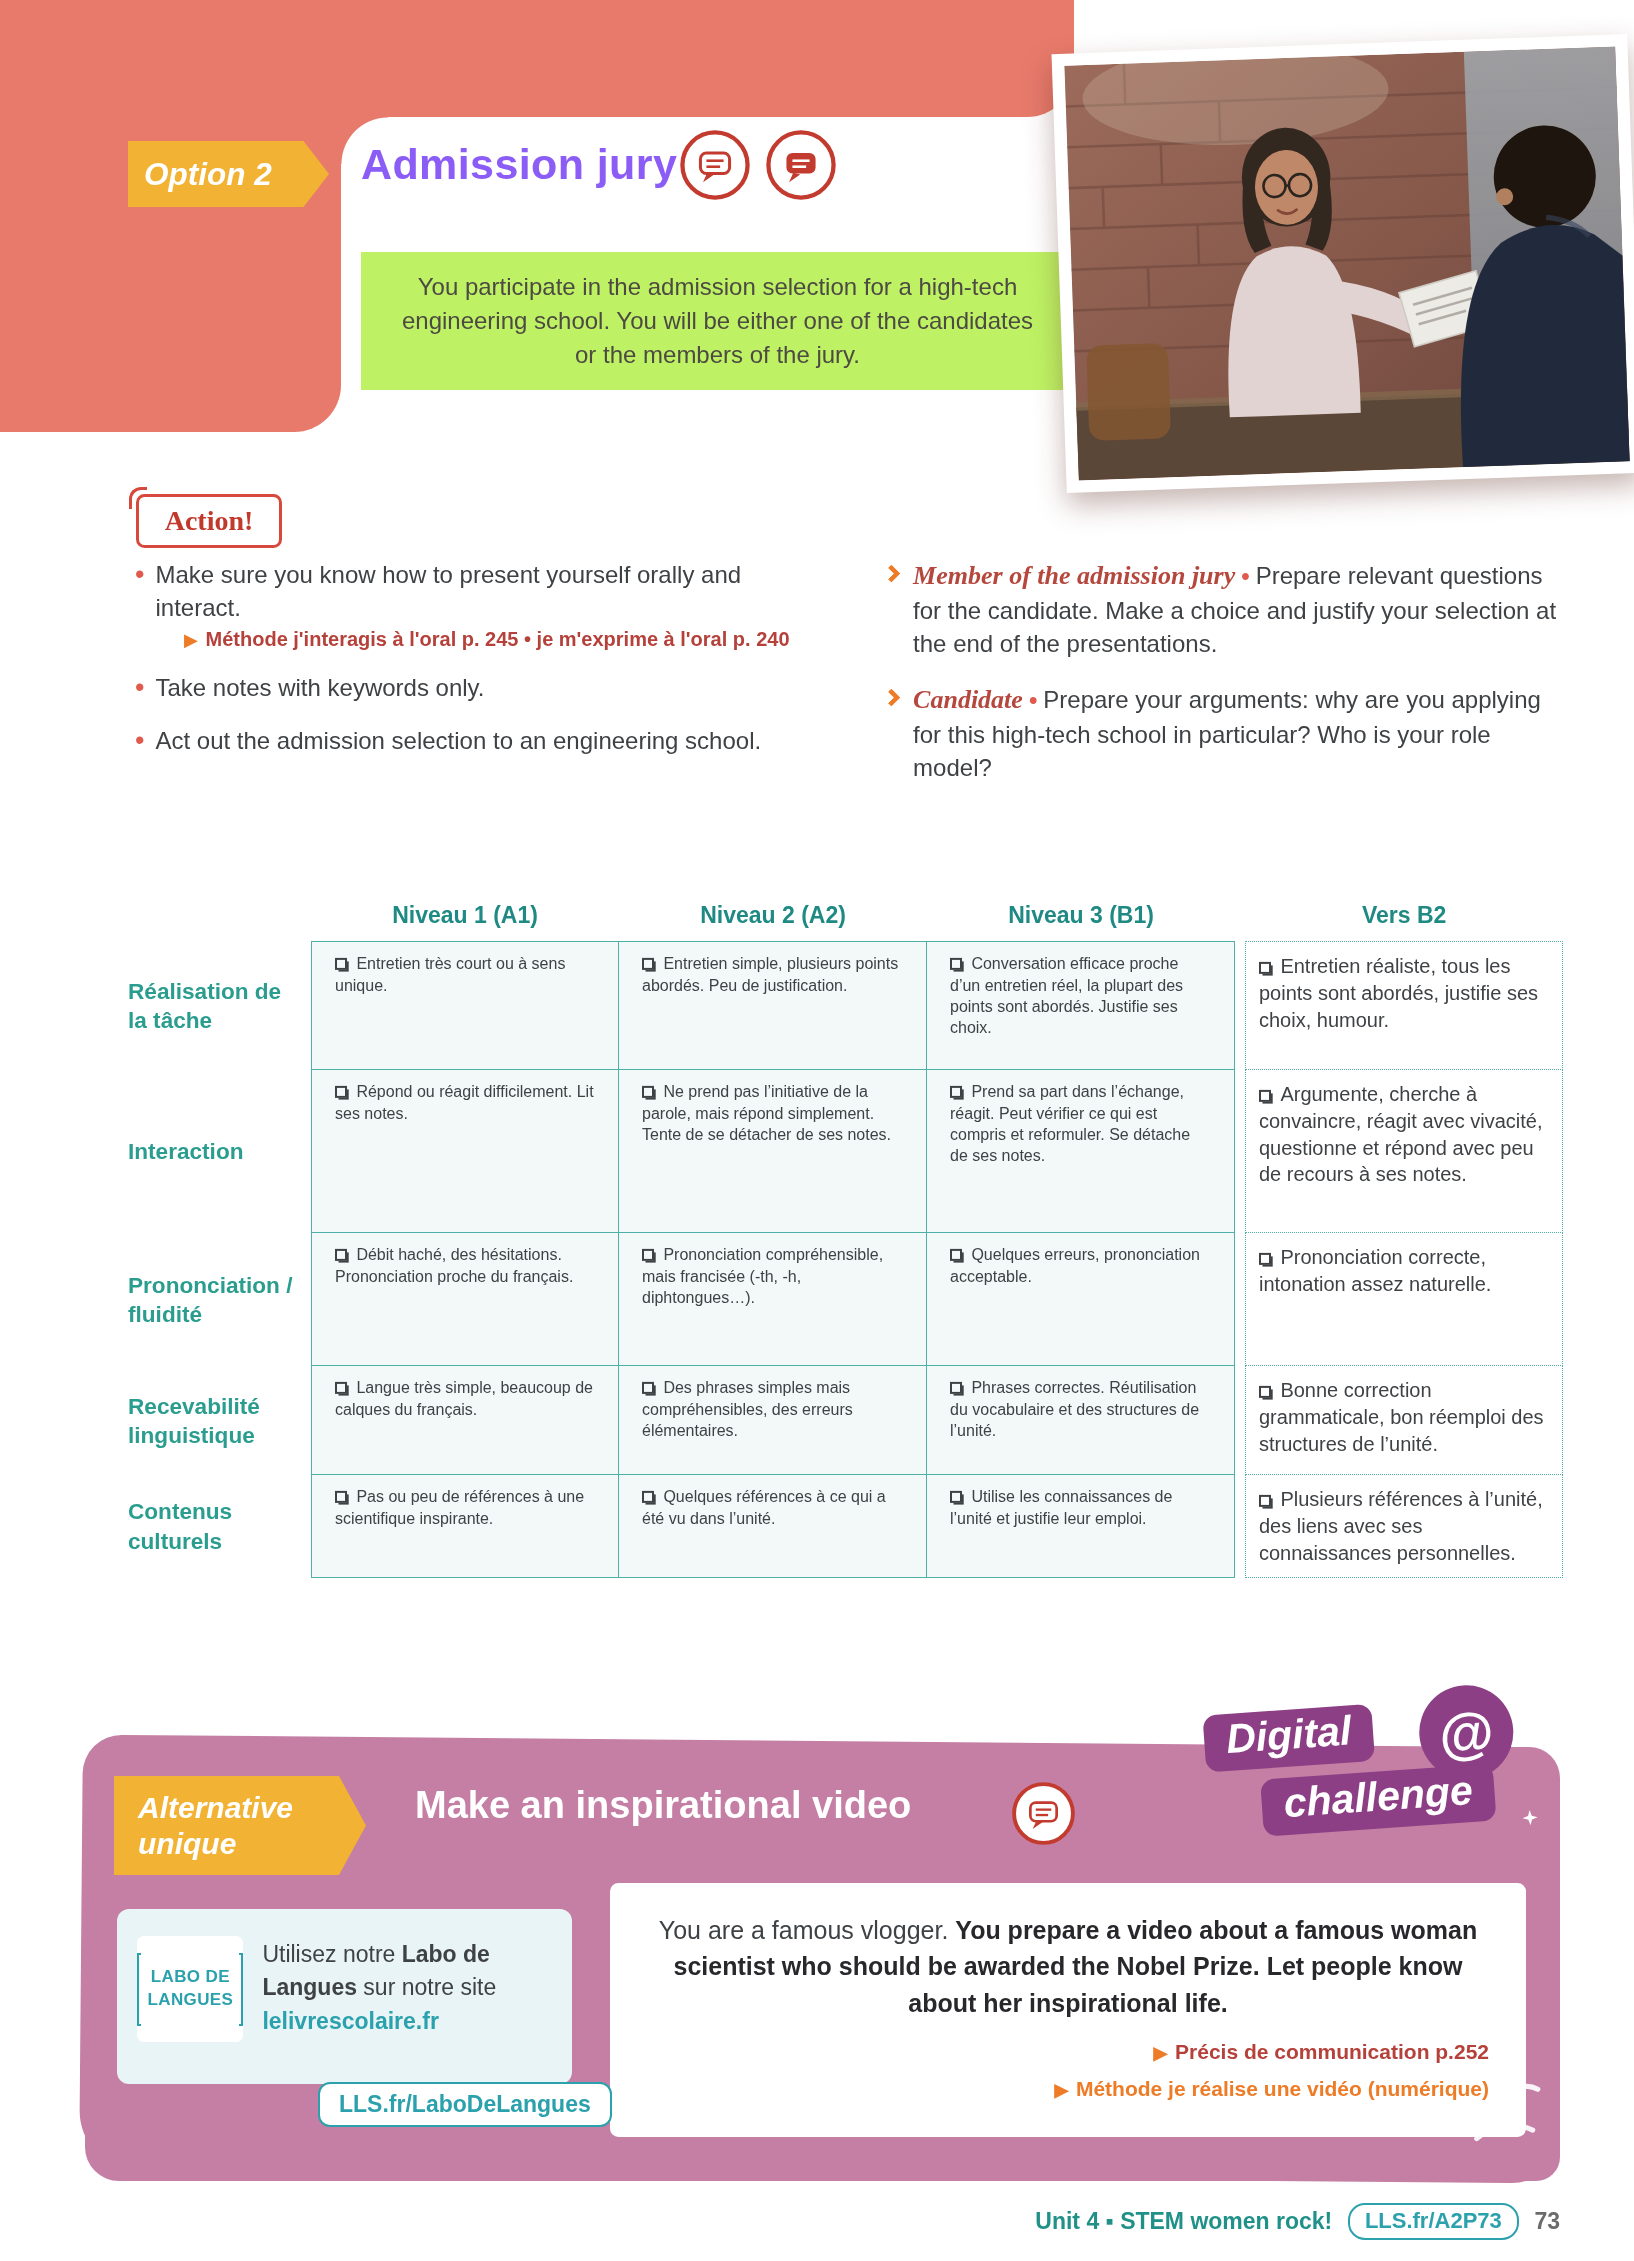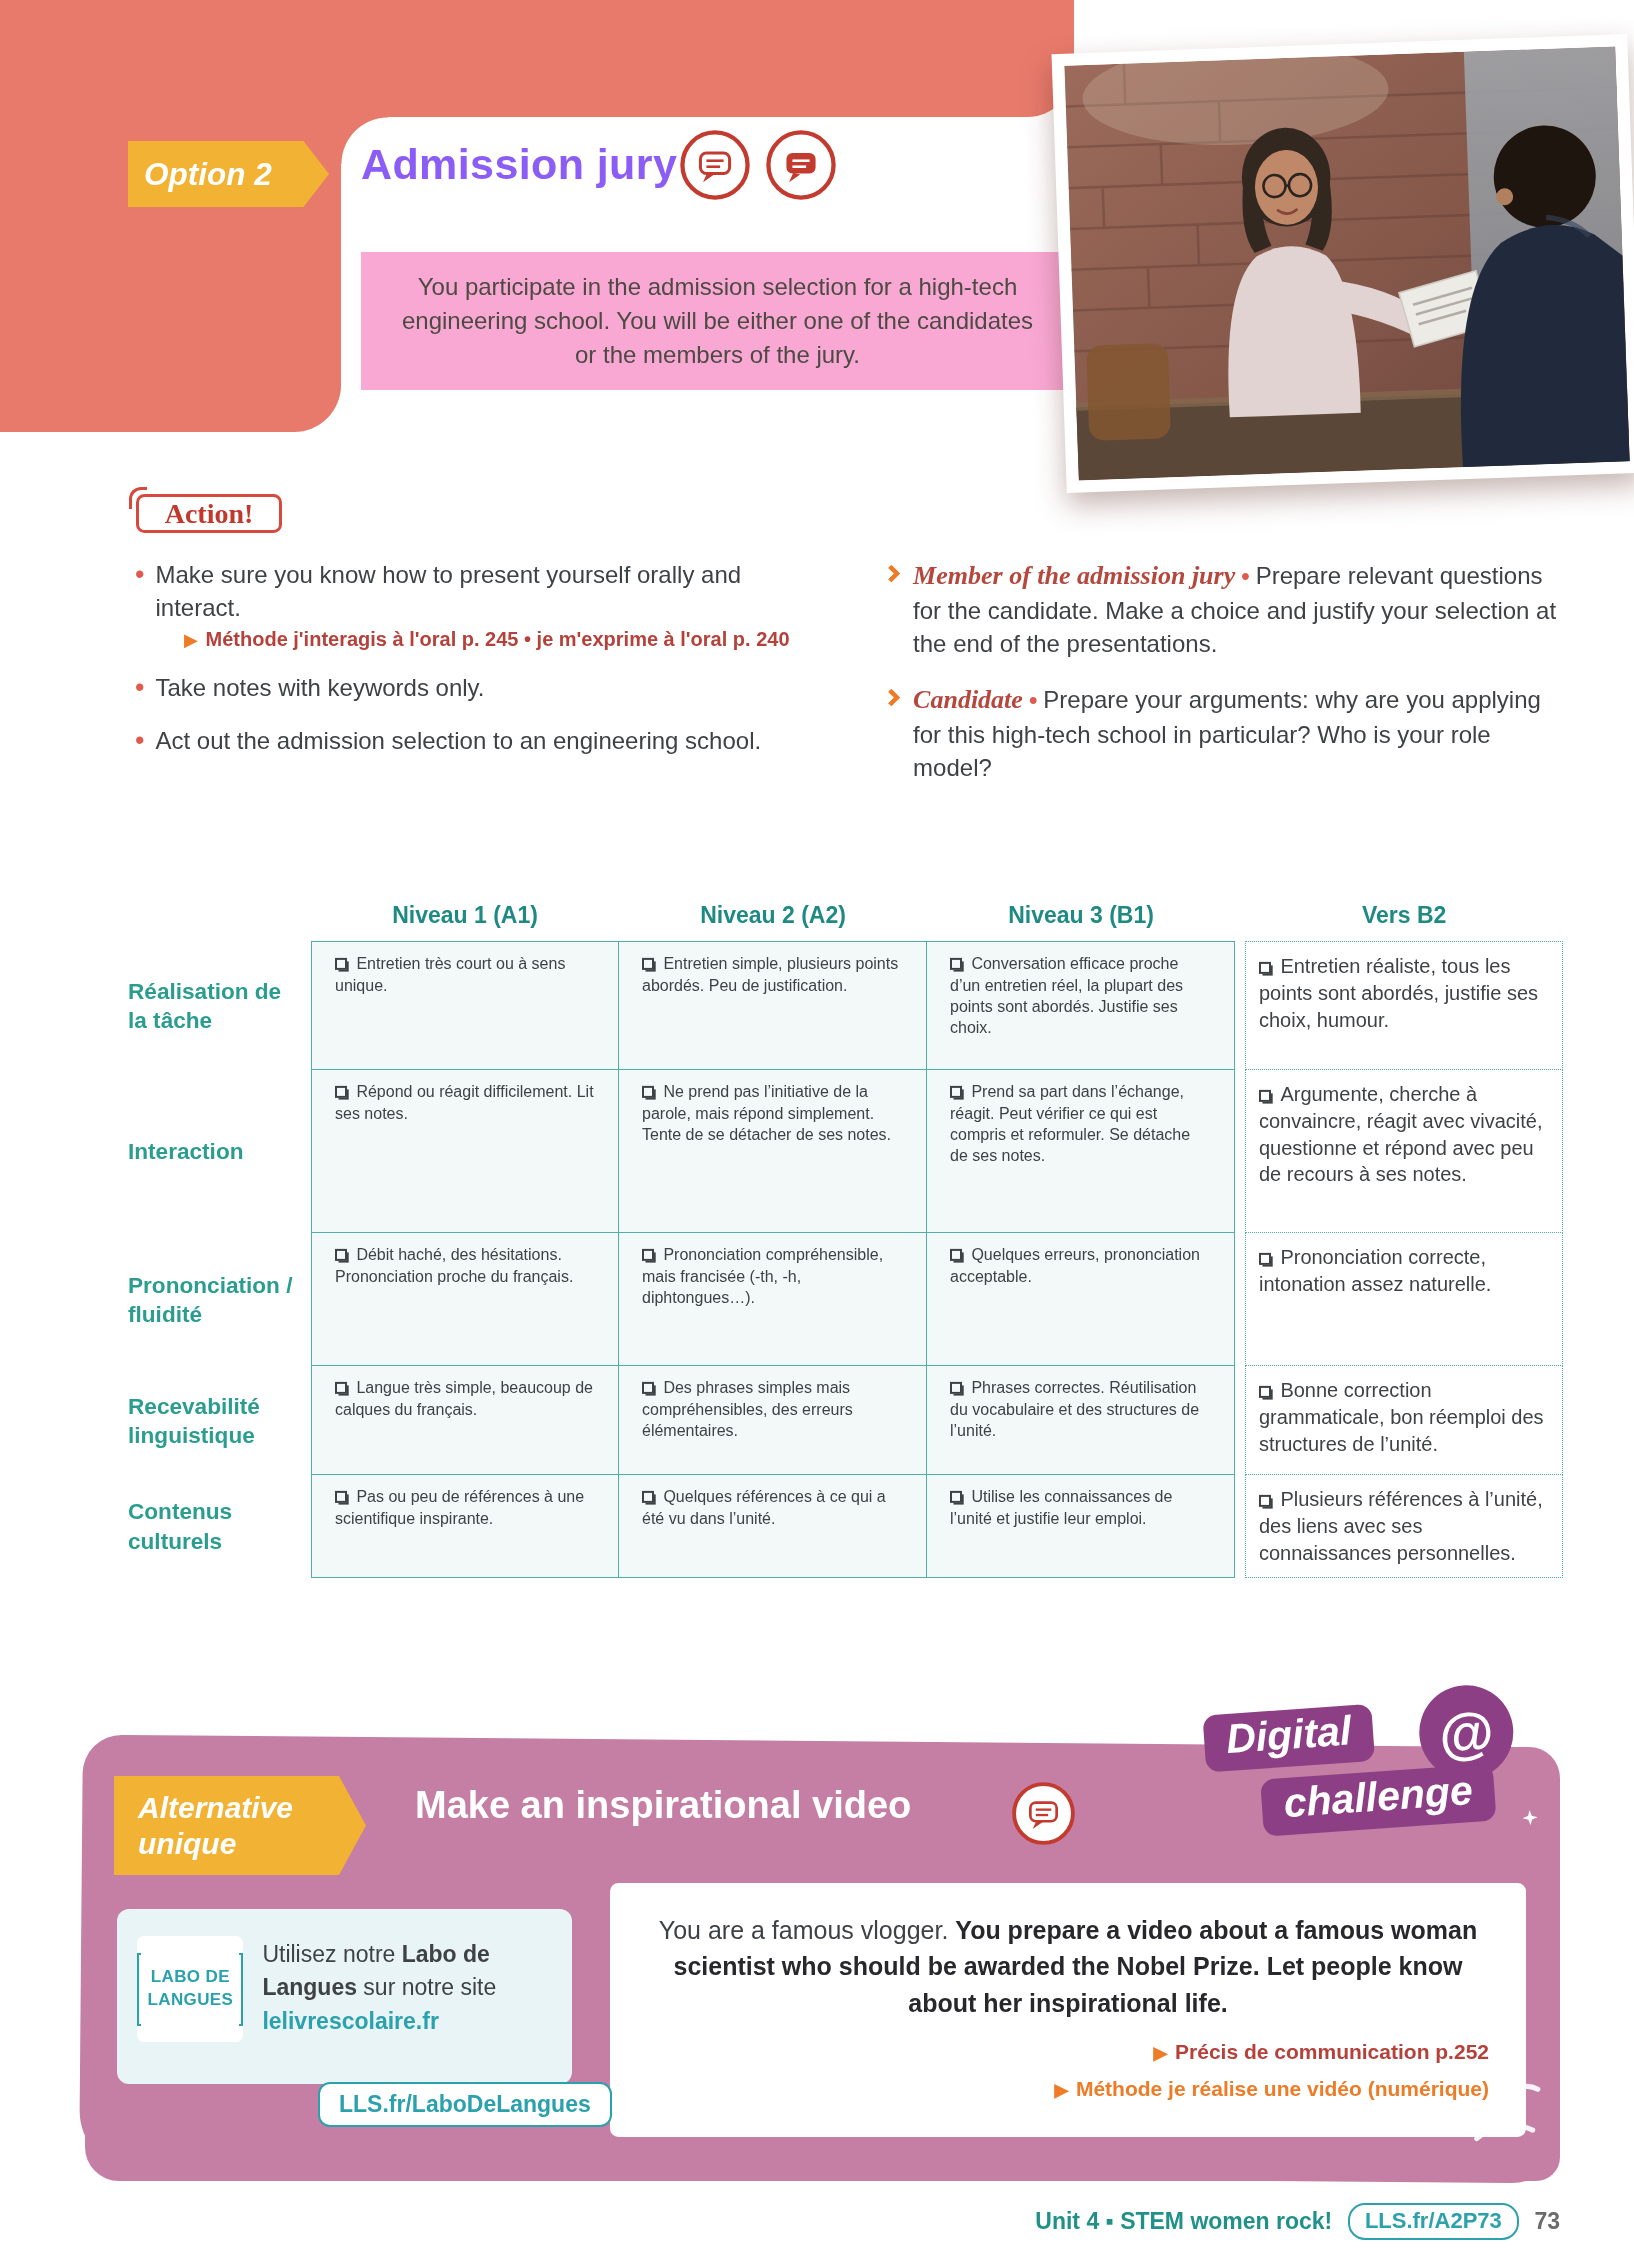--- a/index.html
+++ b/index.html
@@ -27,26 +27,26 @@
   .page-title { position:absolute; left:361px; top:140px; color:#8b5cf6; font-size:43px; font-weight:bold; letter-spacing:0.4px; }
 
   .bubble-icons { position:absolute; left:679px; top:129px; display:flex; gap:13.6px; }
 
   
   .photo { position:absolute; left:1059px; top:44px; width:576px; height:439px; background:#fff; padding:12px;
     transform: rotate(-2deg); box-shadow: 0 12px 29px rgba(90,40,30,.35); }
   .photo svg { display:block; }
 
   
-  .desc-box { position:absolute; left:361px; top:252px; width:713px; height:138px; background:#f9a8d4;
+  .desc-box { position:absolute; left:361px; top:252px; width:713px; height:138px; background:#bef264;
     display:flex; align-items:center; justify-content:center; padding:8.5px 31px; }
   .desc-box p { text-align:center; font-size:24px; line-height:1.42; color:#4C4A42; }
 
   
-  .action-badge { position:absolute; left:136px; top:494px; width:146px; height:39px; background:#fff;
+  .action-badge { position:absolute; left:136px; top:494px; width:146px; height:54px; background:#fff;
     border:3px solid #D8493D; border-radius:8.5px; display:flex; align-items:center; justify-content:center;
     font-family:"Liberation Serif", serif; font-size:28px; font-weight:bold; color:#C0392B; }
   .action-badge::before { content:""; position:absolute; left:-10.2px; top:-10.2px; width:15.3px; height:19px;
     border-left:3px solid #D8493D; border-top:3px solid #D8493D; border-radius:12px 0 0 0; }
 
   .col-left  { position:absolute; left:135px;  top:558px; width:673px; }
   .col-right { position:absolute; left:885px; top:558px; width:681px; }
   .bullet-item { display:flex; margin-bottom:19.6px; }
   .bullet-item.tight { margin-bottom:3.4px; }
   .dot { color:#E05A4E; font-size:27px; line-height:1.2; margin-right:11px; flex:none; }

